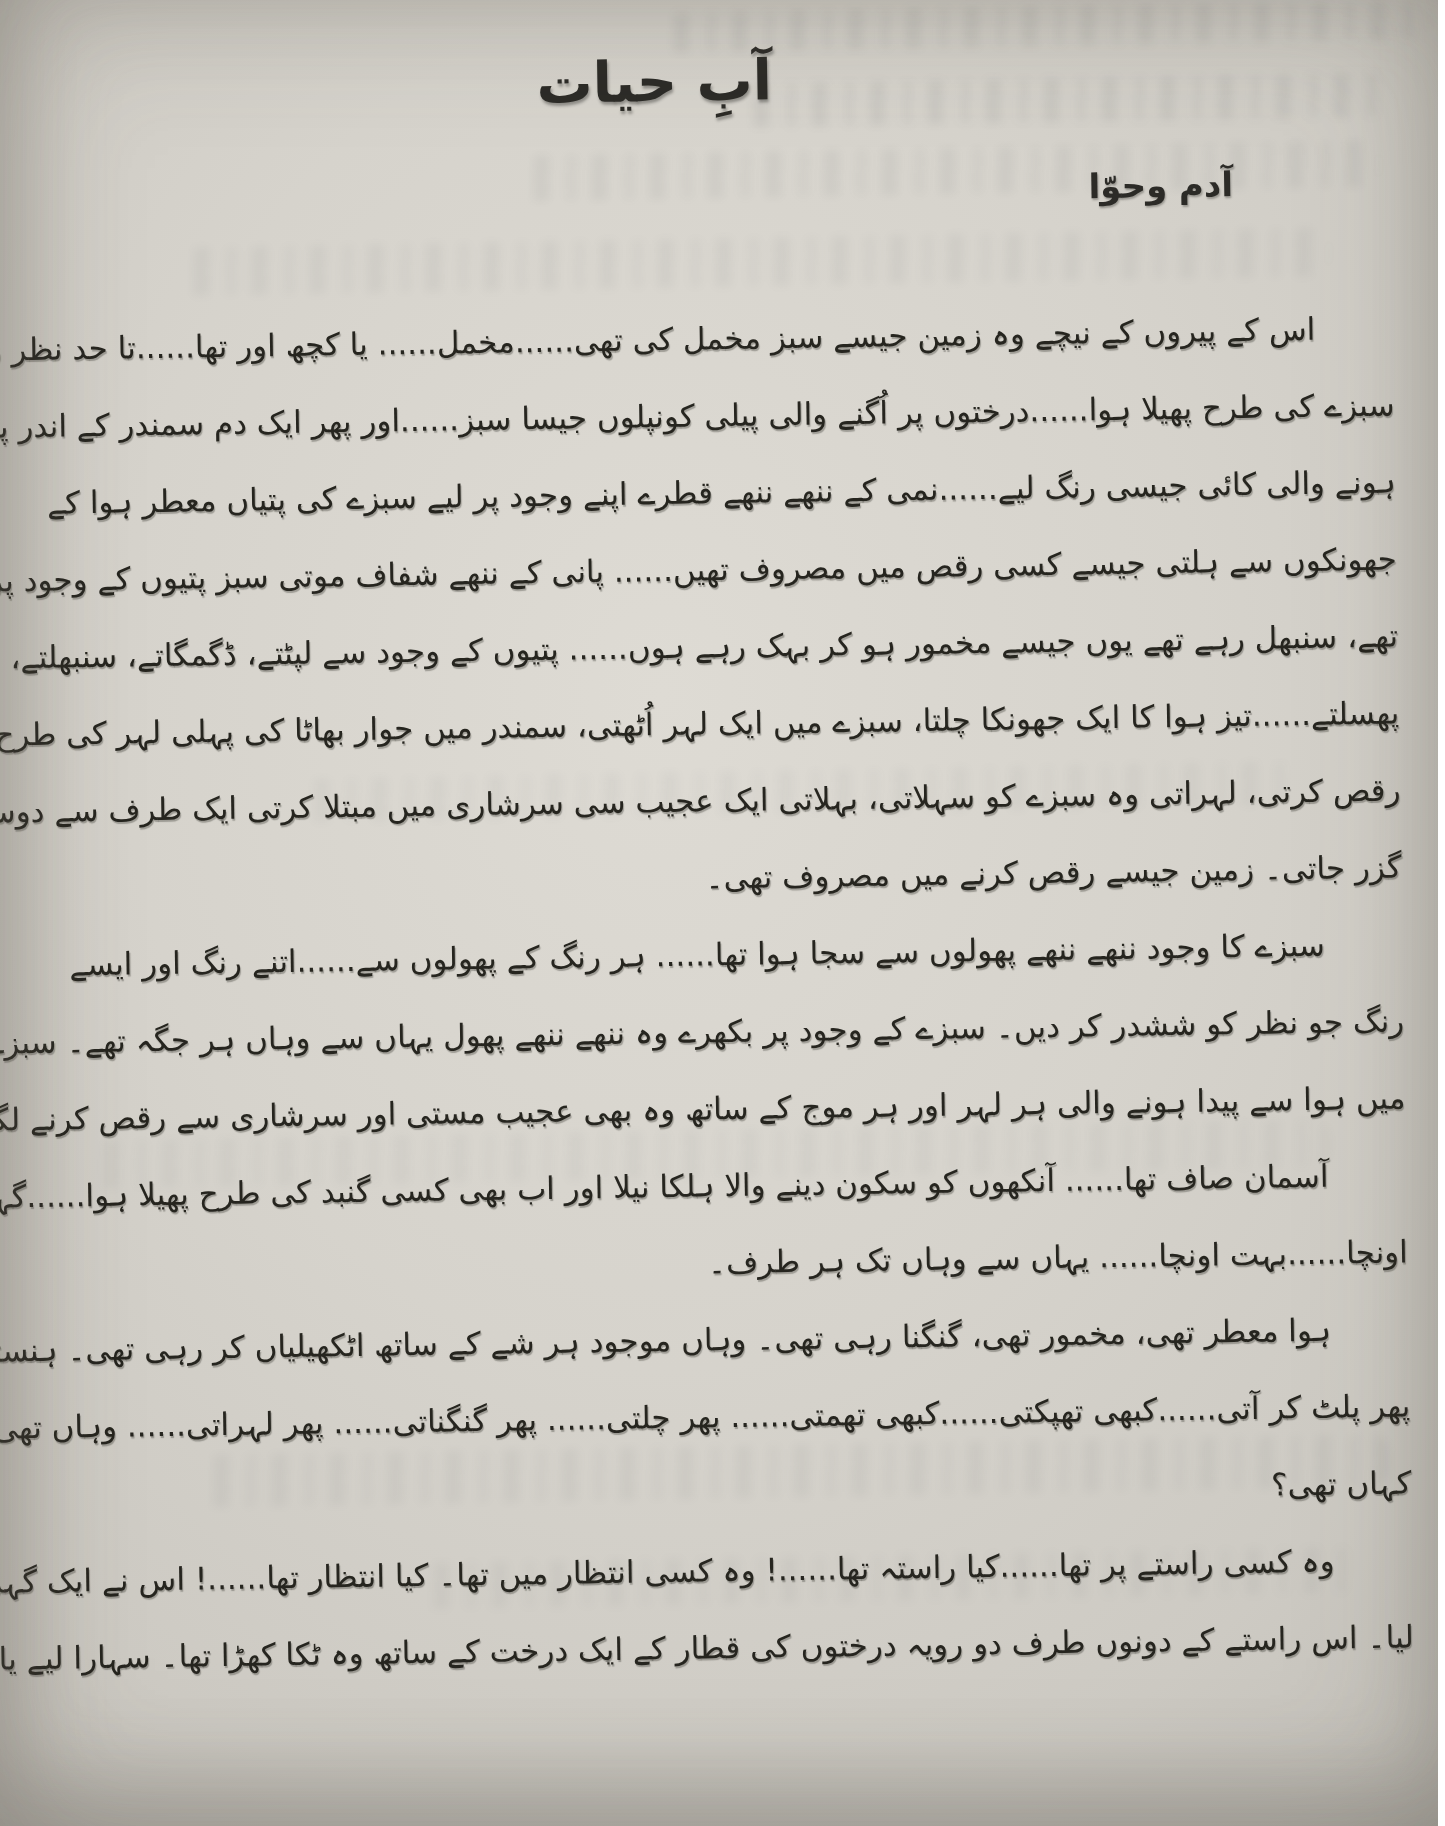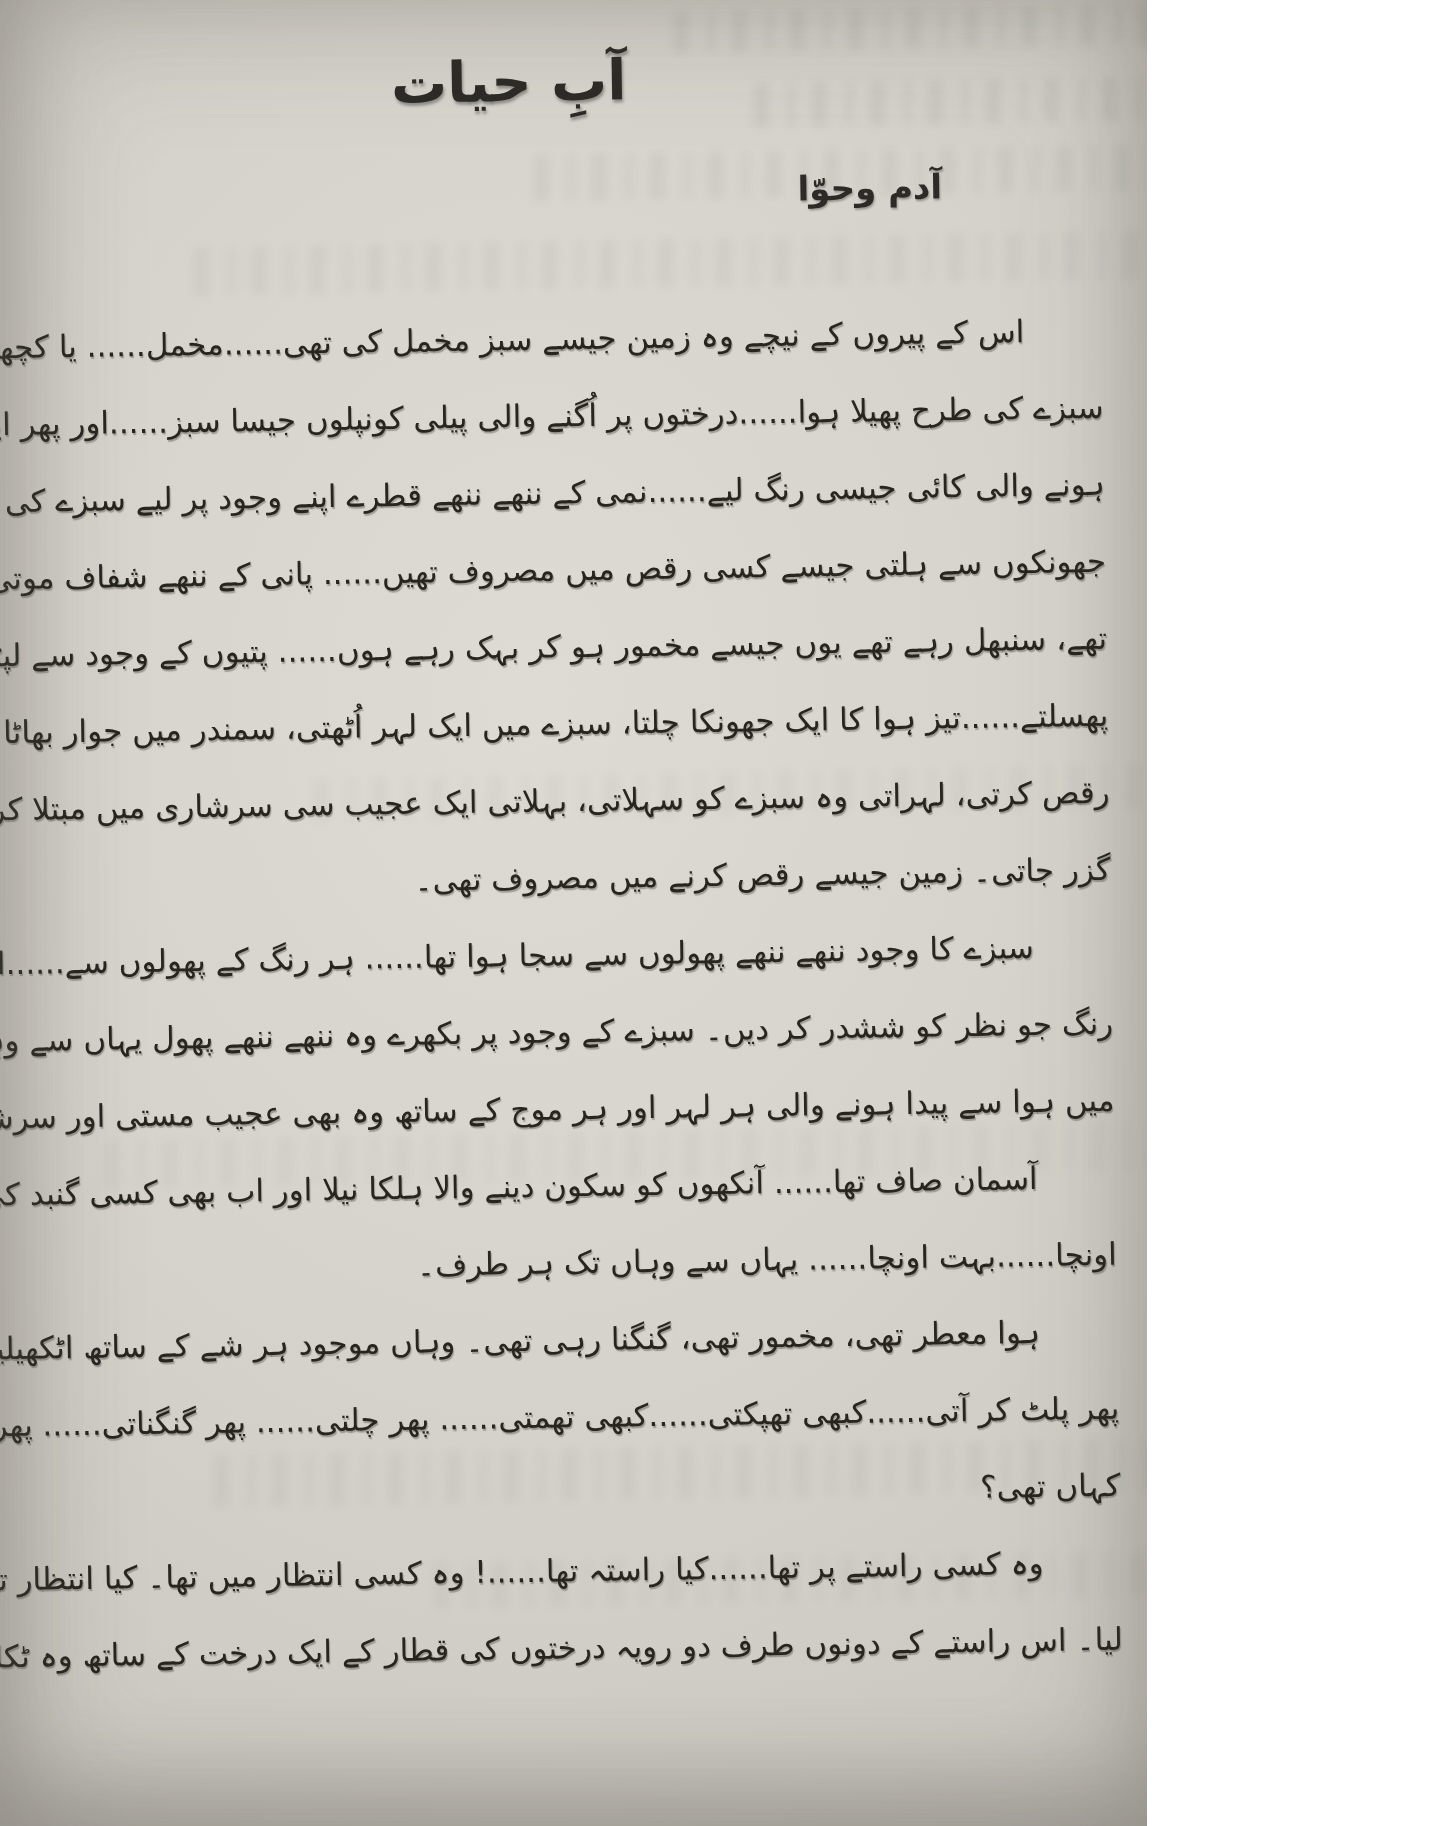--- a/index.html
+++ b/index.html
@@ -7,21 +7,21 @@
     padding: 0;
     width: 1445px;
     height: 1826px;
     overflow: hidden;
     font-family: "DejaVu Sans", sans-serif;
   }
 
   
   .page {
     position: relative;
-    width: 1147px;
+    width: 1438px;
     height: 1826px;
     background:
       radial-gradient(ellipse 1200px 1500px at 46% 38%, #dedbd4 0%, #d6d3cc 45%, #cdcac3 78%, #c2bfb8 100%);
     overflow: hidden;
   }
   .vignette {
     position: absolute;
     inset: 0;
     pointer-events: none;
     box-shadow:

